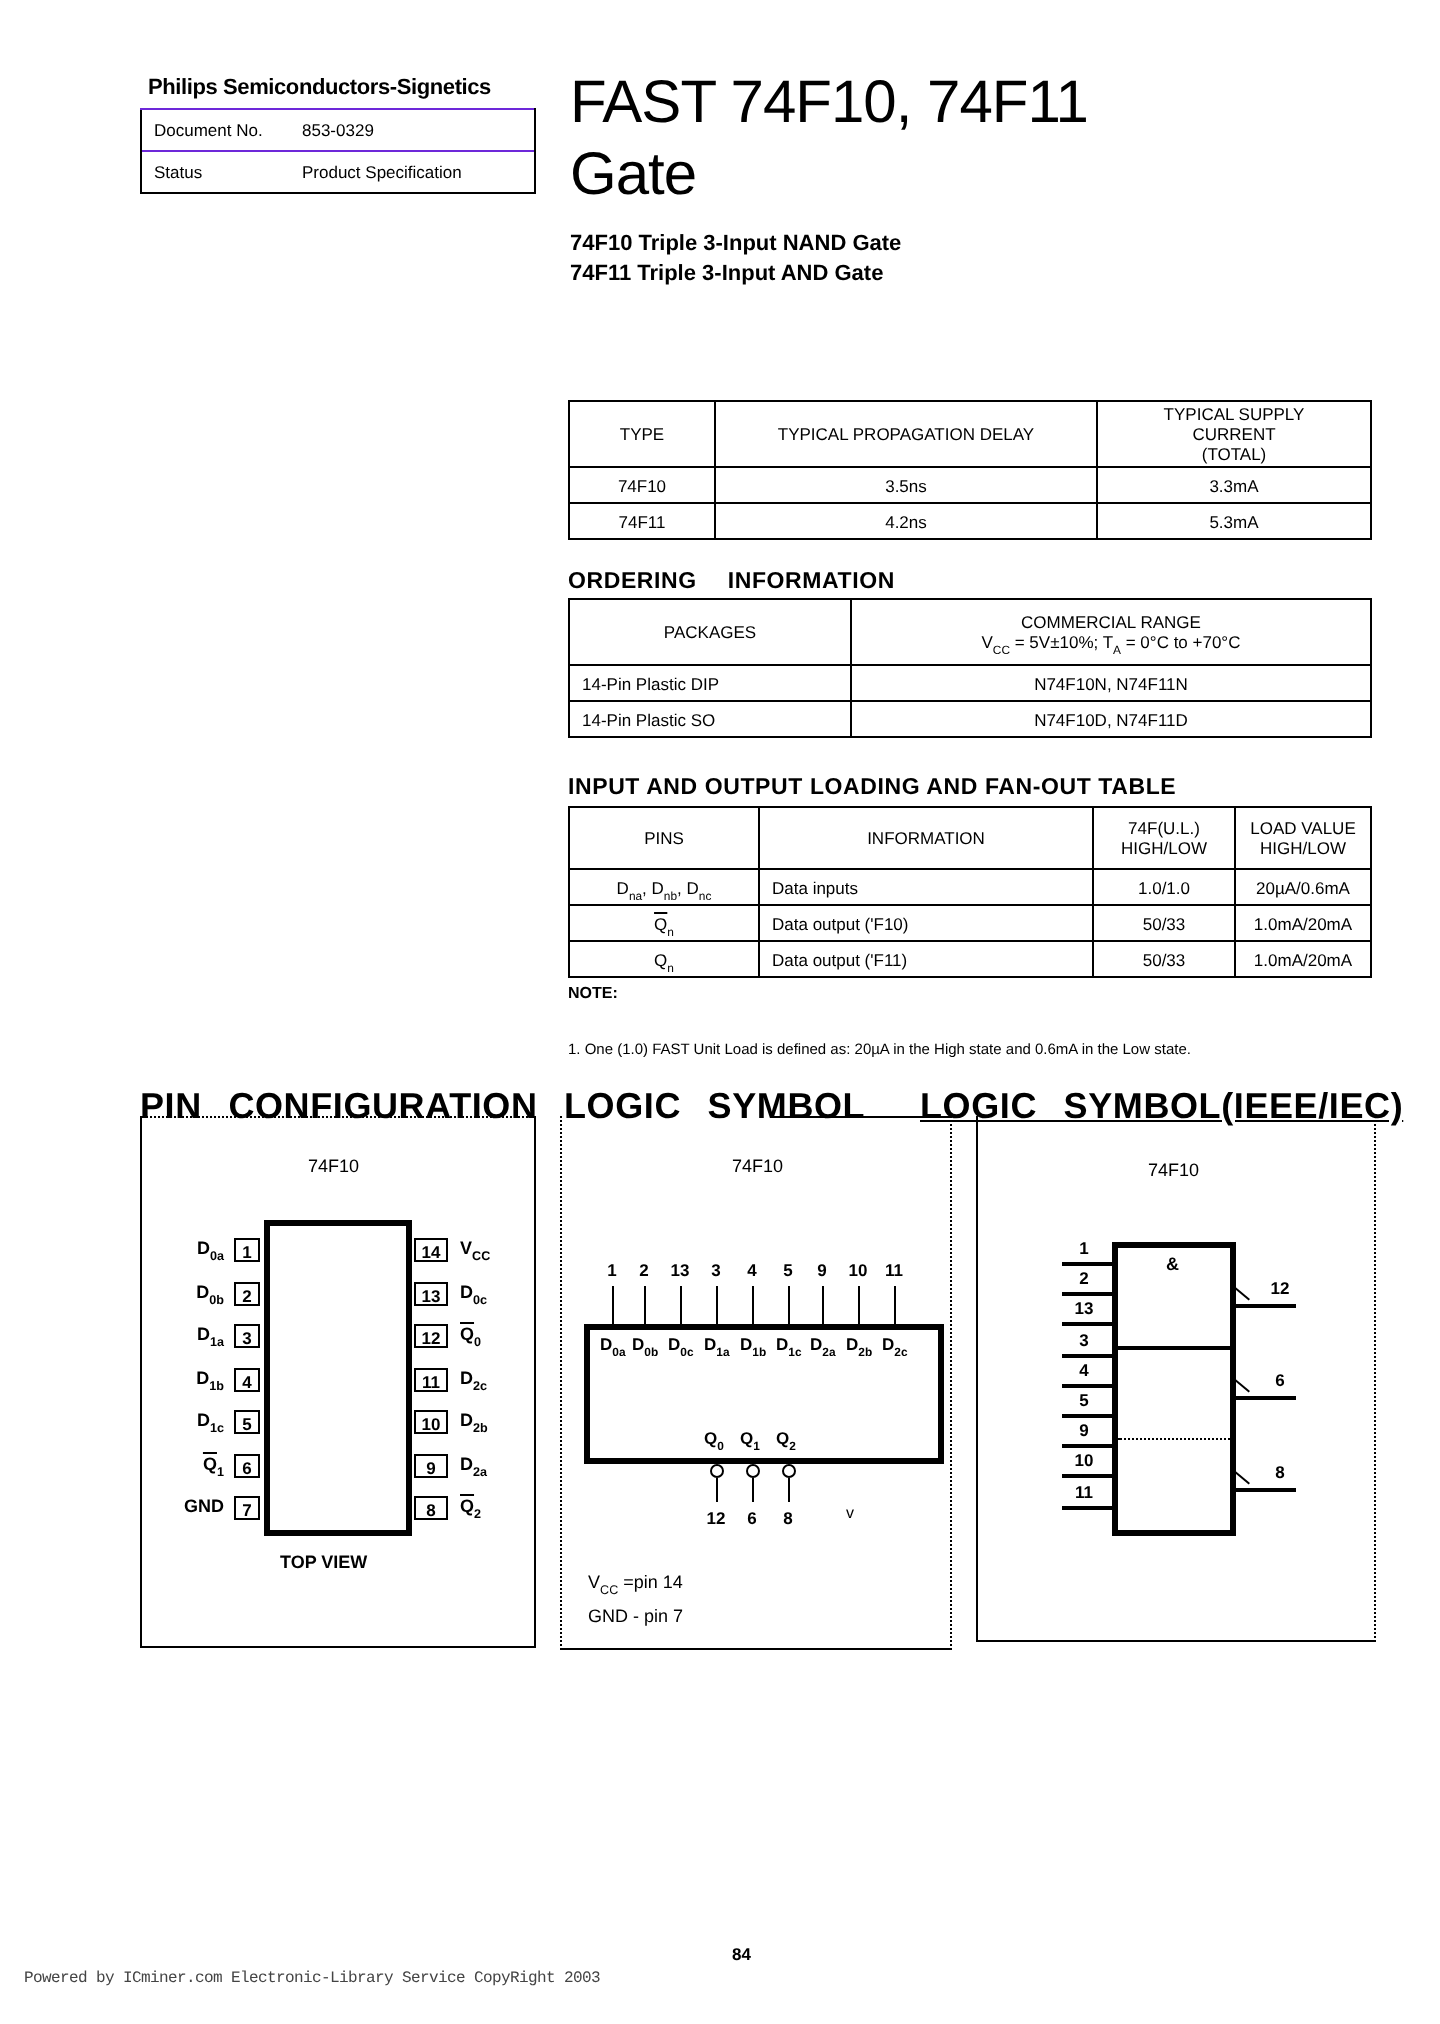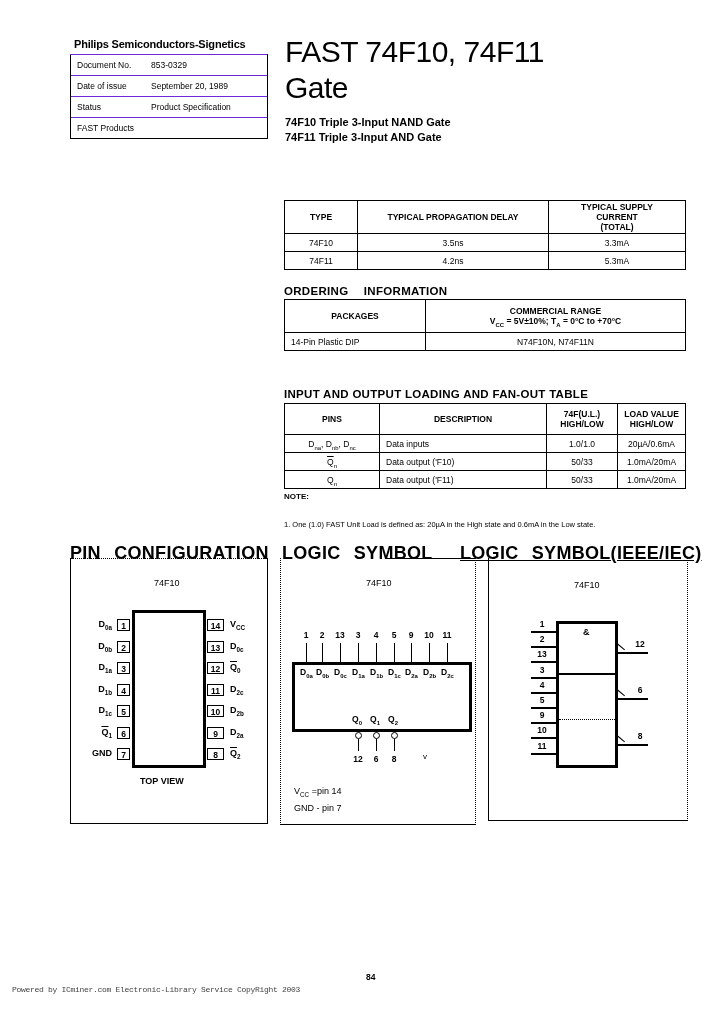--- a/index.html
+++ b/index.html
@@ -18,21 +18,21 @@
   #docinfo td:first-child { border-left:1px solid #000; width:68px; }
   #docinfo td:last-child { border-right:1px solid #000; }
 
   #title1 { left:285px; top:36px; font-size:30px; letter-spacing:-0.5px; font-weight:normal; line-height:32px; }
   #title2 { left:285px; top:72px; font-size:30px; letter-spacing:-0.5px; line-height:32px; }
   #sub1 { left:285px; top:116px; font-size:11px; font-weight:bold; }
   #sub2 { left:285px; top:131px; font-size:11px; font-weight:bold; }
 
   table.t { border-collapse:collapse; font-size:8.5px; position:absolute; }
   table.t td, table.t th { border:1px solid #000; padding:0; text-align:center; }
-  table.t th { font-weight:bold;border-radius:12px; }
+  table.t th { font-weight:normal;border-radius:12px; }
 
   #typetable { left:284px; top:200px; width:402px; }
   #typetable th { height:32px; }
   #typetable td { height:17px; }
 
   .sechead { font-size:11.5px; font-weight:bold; letter-spacing:0.3px; }
   #ordhead { left:284px; top:285px; word-spacing:12px; }
   #ordtable { left:284px; top:299px; width:402px; }
   #ordtable th { height:32px; }
   #ordtable td { height:17px; }
@@ -82,29 +82,22 @@
 <body>
 
 <div class="abs" id="brand">Philips Semiconductors-Signetics</div>
 <table class="abs" id="docinfo">
   <tbody>
       <tr>
         <td>Document No.</td>
         <td>853-0329</td>
       </tr>
   <tr>
-        <td>Date of issue</td>
-        <td>September 20, 1989</td>
-      </tr>
-  <tr>
         <td>Status</td>
         <td>Product Specification</td>
-      </tr>
-  <tr>
-        <td colspan="2" style="border-right:1px solid #000;">FAST Products</td>
       </tr>
 </tbody>
   </table>
 
 <div class="abs" id="title1">FAST 74F10, 74F11</div>
 <div class="abs" id="title2">Gate</div>
 <div class="abs" id="sub1">74F10 Triple 3-Input NAND Gate</div>
 <div class="abs" id="sub2">74F11 Triple 3-Input AND Gate</div>
 
 <table class="t" id="typetable">
@@ -134,29 +127,33 @@
     <th style="width:140px">PACKAGES</th>
     <th>
       <div>COMMERCIAL RANGE</div>
       <div><span>V</span><sub>CC</sub><span> = 5V±10%; T</span><sub>A</sub><span> = 0°C to +70°C</span></div>
     </th>
   </tr>
   <tr>
     <td class="l">14-Pin Plastic DIP</td>
     <td>N74F10N, N74F11N</td>
   </tr>
+  <tr>
+    <td class="l">14-Pin Plastic SO</td>
+    <td>N74F10D, N74F11D</td>
+  </tr>
 </tbody>
   </table>
 
 <div class="abs sechead" id="iohead">INPUT AND OUTPUT LOADING AND FAN-OUT TABLE</div>
 <table class="t" id="iotable">
   <tbody>
       <tr>
     <th style="width:94px">PINS</th>
-    <th style="width:166px">DESCRIPTION</th>
+    <th style="width:166px">INFORMATION</th>
     <th style="width:58px;padding:0 6px">74F(U.L.) HIGH/LOW</th>
     <th style="padding:0 6px">LOAD VALUE HIGH/LOW</th>
   </tr>
   <tr>
     <td>D<sub>na</sub>, D<sub>nb</sub>, D<sub>nc</sub></td>
     <td class="l">Data inputs</td>
     <td>1.0/1.0</td>
     <td>20µA/0.6mA</td>
   </tr>
   <tr>

